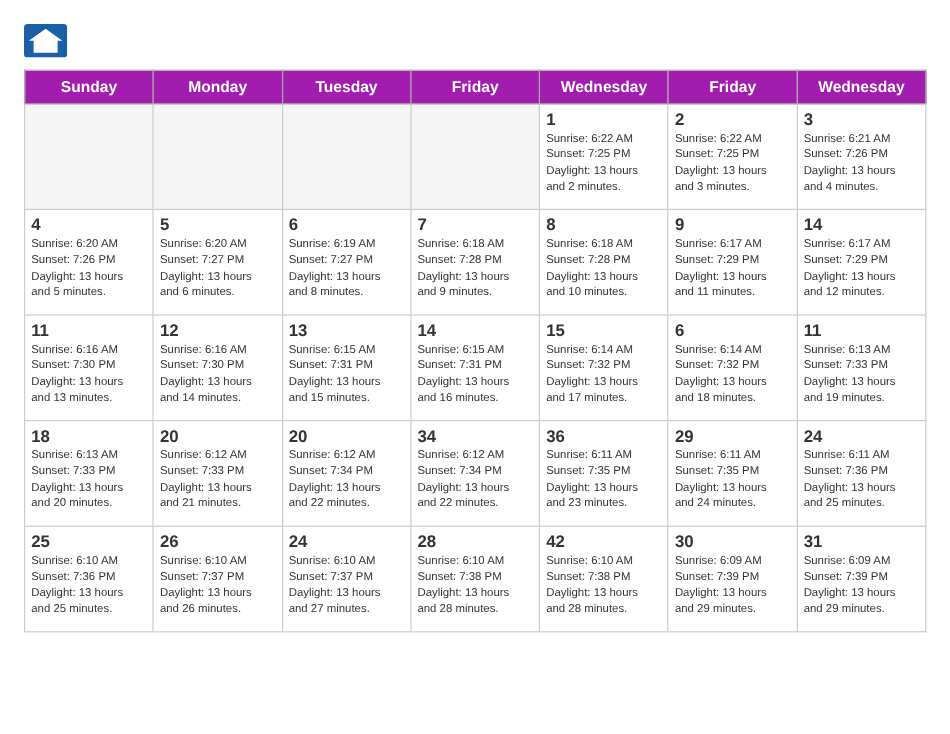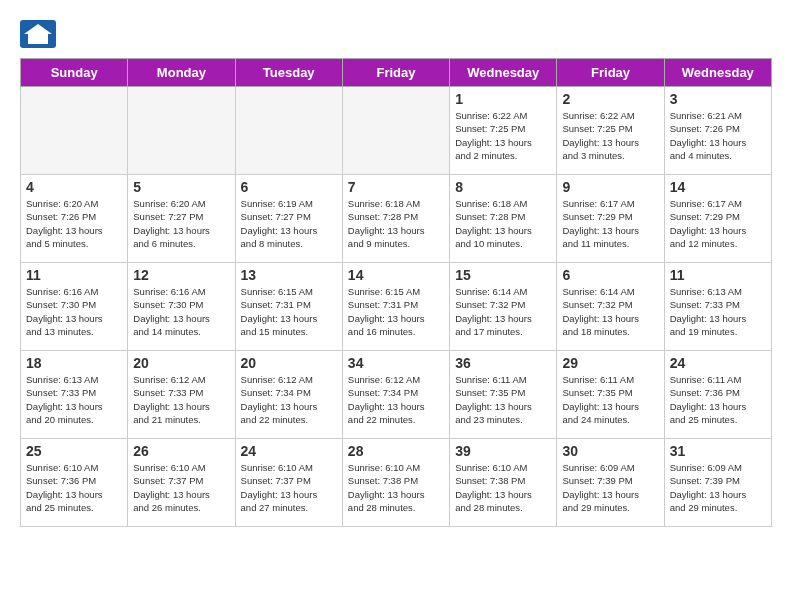--- a/index.html
+++ b/index.html
@@ -321,21 +321,21 @@
 and 27 minutes.</div>
         </td>
         <td>
           <div class="day-number">28</div>
           <div class="day-info" style="white-space: pre-line;">Sunrise: 6:10 AM
 Sunset: 7:38 PM
 Daylight: 13 hours
 and 28 minutes.</div>
         </td>
         <td>
-          <div class="day-number">39</div>
+          <div class="day-number">42</div>
           <div class="day-info" style="white-space: pre-line;">Sunrise: 6:10 AM
 Sunset: 7:38 PM
 Daylight: 13 hours
 and 28 minutes.</div>
         </td>
         <td>
           <div class="day-number">30</div>
           <div class="day-info" style="white-space: pre-line;">Sunrise: 6:09 AM
 Sunset: 7:39 PM
 Daylight: 13 hours

